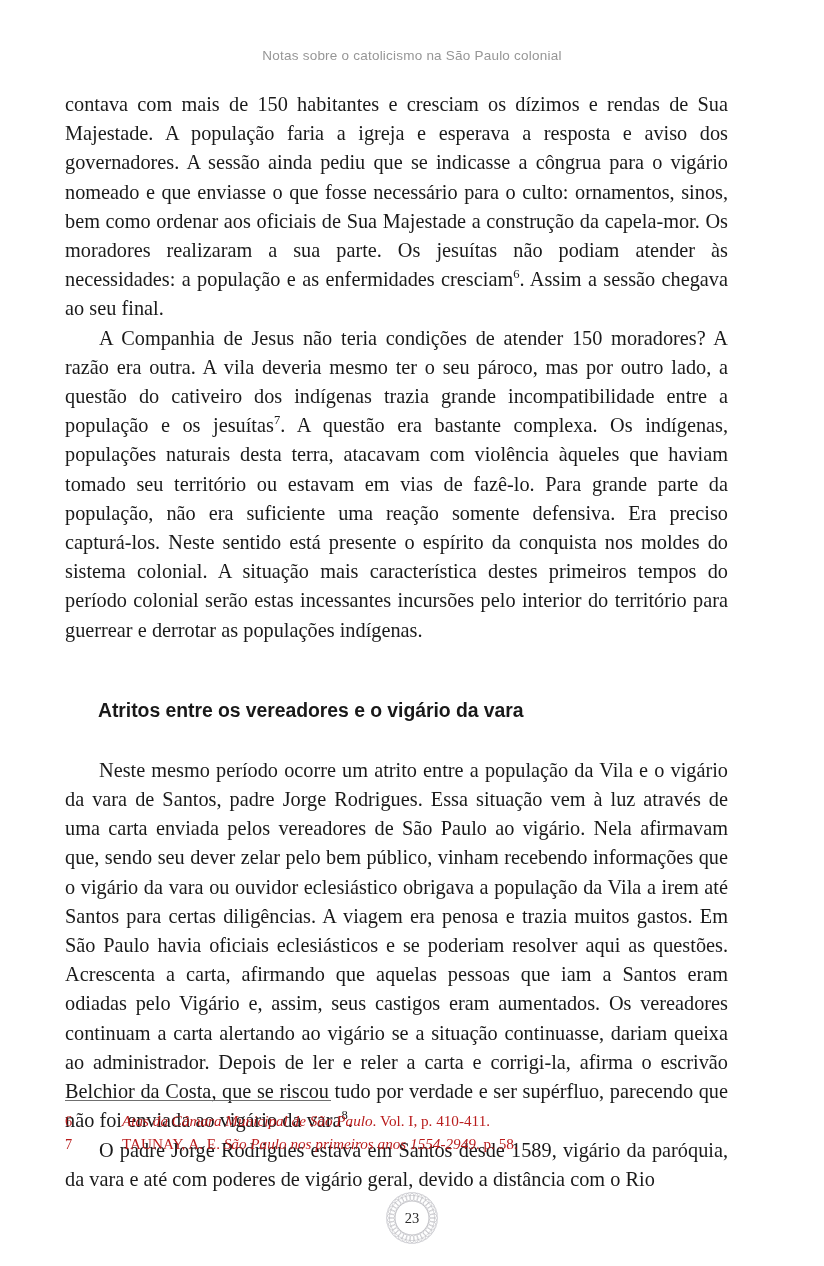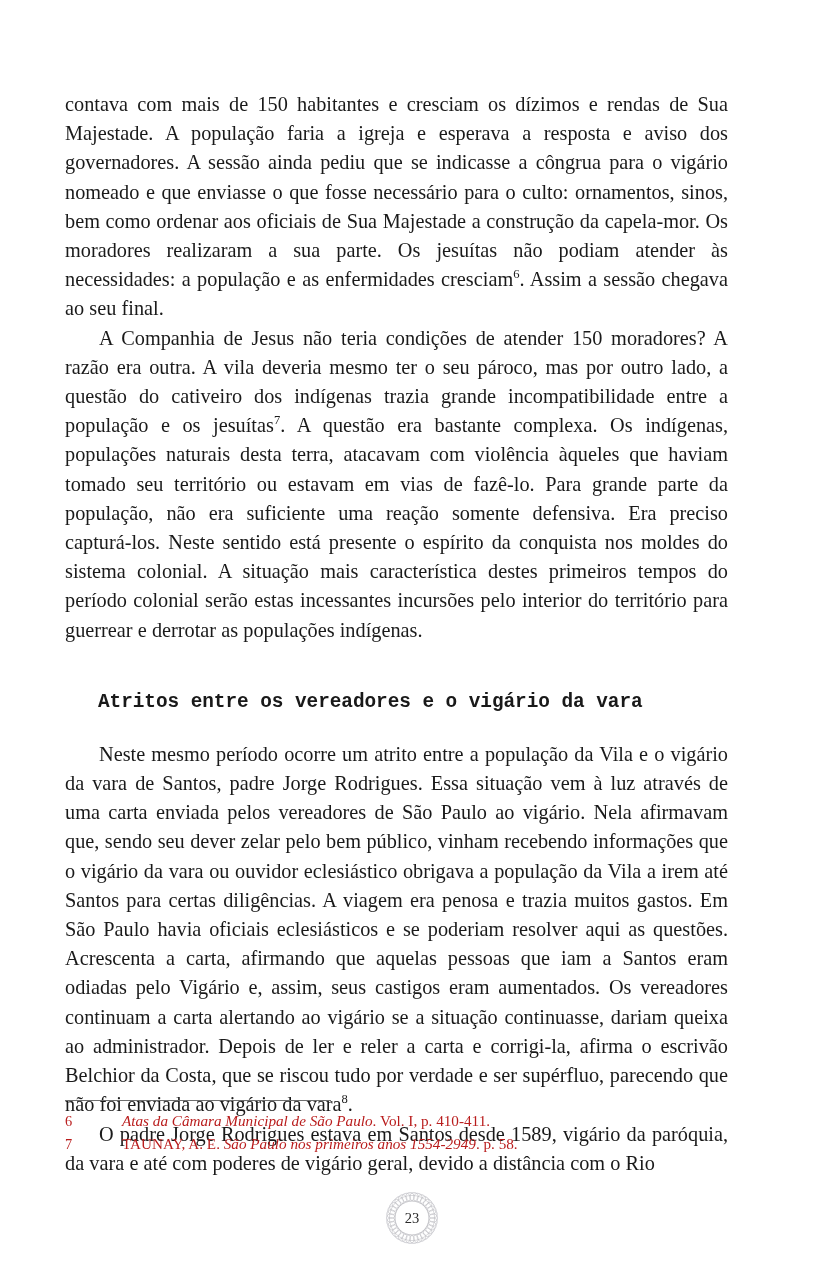--- a/index.html
+++ b/index.html
@@ -60,24 +60,24 @@
   p.body-par.indent { text-indent: 34px; }
 
   sup.fn-ref {
     font-size: 0.62em;
     vertical-align: super;
     line-height: 0;
   }
 
   
   h2.section-heading {
-    margin: 0;
+    margin: 8px;
     padding: 0;
     margin-left: 33px;
-    font-family: Liberation Mono, monospace;
+    font-family: Liberation Sans, sans-serif;
     font-weight: bold;
     font-size: 19.4px;
     letter-spacing: -0.05px;
     color: #191919;
     line-height: 26px;
   }
 
   .gap-before-heading { height: 44px; }
   .gap-after-heading  { height: 25px; }
 
@@ -137,20 +137,21 @@
     font-size: 14.5px;
     color: #2a2a2a;
     z-index: 2;
   }
 </style>
 </head>
 <body>
 
 <div class="page">
 
+  <div class="running-head">Notas sobre o catolicismo na São Paulo colonial</div>
 
   <div class="text-column">
 
     <p class="body-par"><span>contava com mais de 150 habitantes e cresciam os dízimos e rendas de Sua Majestade. A população faria a igreja e esperava a resposta e aviso dos governadores. A sessão ainda pediu que se indicasse a côngrua para o vigário nomeado e que enviasse o que fosse necessário para o culto: ornamentos, sinos, bem como ordenar aos oficiais de Sua Majestade a construção da capela-mor. Os moradores realizaram a sua parte. Os jesuítas não podiam atender às necessidades: a população e as enfermidades cresciam</span><sup class="fn-ref">6</sup><span>. Assim a sessão chegava ao seu final.</span></p>
 
     <p class="body-par indent"><span>A Companhia de Jesus não teria condições de atender 150 moradores? A razão era outra. A vila deveria mesmo ter o seu pároco, mas por outro lado, a questão do cativeiro dos indígenas trazia grande incompatibilidade entre a população e os jesuítas</span><sup class="fn-ref">7</sup><span>. A questão era bastante complexa. Os indígenas, populações naturais desta terra, atacavam com violência àqueles que haviam tomado seu território ou estavam em vias de fazê-lo. Para grande parte da população, não era suficiente uma reação somente defensiva. Era preciso capturá-los. Neste sentido está presente o espírito da conquista nos moldes do sistema colonial. A situação mais característica destes primeiros tempos do período colonial serão estas incessantes incursões pelo interior do território para guerrear e derrotar as populações indígenas.</span></p>
 
     <div class="gap-before-heading"></div>
 
     <h2 class="section-heading">Atritos entre os vereadores e o vigário da vara</h2>

